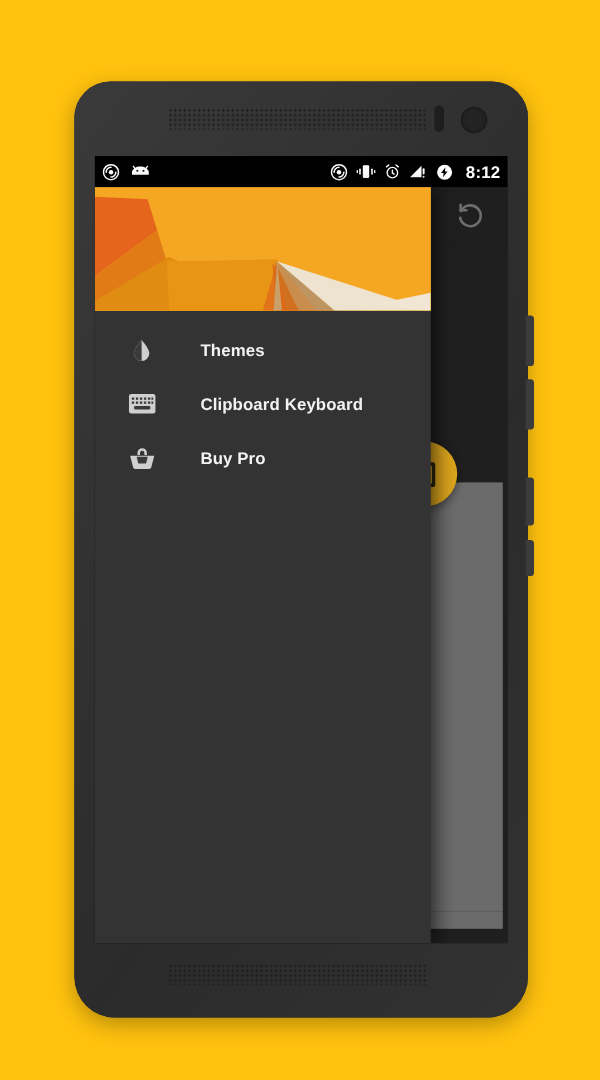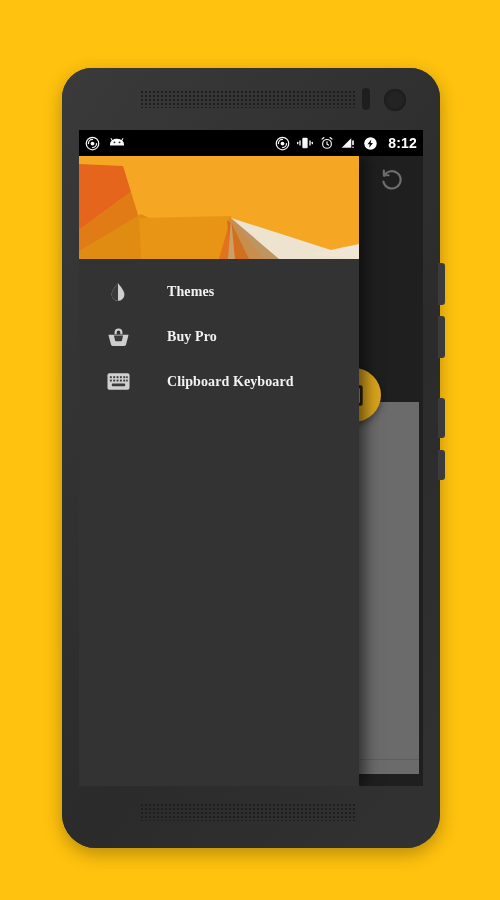--- a/index.html
+++ b/index.html
@@ -128,21 +128,20 @@
     height:45px; padding-left:26px;
   }
   .di-icon{
     width:26px; height:26px;
     display:flex; align-items:center; justify-content:center;
     margin-right:36px; flex:0 0 auto;
   }
   .di-label{
     color:#f2f2f2; font-size:14px; font-weight:700;
     letter-spacing:.1px;
-    font-family:Liberation Serif, serif;
   }
 </style>
 </head>
 <body>
 
 <div id="stage">
 
   <div class="phone">
     <div class="phone-inner-sheen"></div>
 
@@ -256,31 +255,20 @@
         <div class="drawer-list">
 
           <div class="drawer-item">
             <span class="di-icon">
               <svg width="22" height="22" viewBox="0 0 24 24">
                 <path d="M12 2.5C12 2.5 5 10.2 5 14.6A7 7 0 0 0 19 14.6C19 10.2 12 2.5 12 2.5z" fill="#cfcfcf"></path>
                 <path d="M12 2.5C12 2.5 5 10.2 5 14.6a7 7 0 0 0 7 7z" fill="#3a3a3a"></path>
               </svg>
             </span>
             <span class="di-label">Themes</span>
-          </div>
-
-          <div class="drawer-item">
-            <span class="di-icon">
-              <svg width="23" height="22" viewBox="0 0 24 22">
-                <path d="M9 8V6.2a3 3 0 0 1 6 0V8" fill="none" stroke="#cfcfcf" stroke-width="2.2"></path>
-                <path d="M1.5 8.6h21l-2.6 10.2a2 2 0 0 1-1.9 1.5H6a2 2 0 0 1-1.9-1.5z" fill="#cfcfcf"></path>
-                <path d="M7.2 9.5h9.6l-1.2 5.2a1 1 0 0 1-1 .8H9.4a1 1 0 0 1-1-.8z" fill="#3a3a3a"></path>
-              </svg>
-            </span>
-            <span class="di-label">Buy Pro</span>
           </div>
 
           <div class="drawer-item">
             <span class="di-icon">
               <svg width="23" height="19" viewBox="0 0 24 19">
                 <rect x="0.5" y="1" width="23" height="17" rx="2" fill="#cfcfcf"></rect>
                 <g fill="#3a3a3a">
                   <rect x="3" y="4" width="2" height="2"></rect>
                     <rect x="6.5" y="4" width="2" height="2"></rect>
                   <rect x="10" y="4" width="2" height="2"></rect>
@@ -293,19 +281,30 @@
                     <rect x="13.5" y="7.5" width="2" height="2"></rect>
                   <rect x="17" y="7.5" width="2" height="2"></rect>
                     <rect x="20" y="7.5" width="1.6" height="2"></rect>
                   <rect x="5" y="11.5" width="14" height="3" rx="1"></rect>
                 </g>
               </svg>
             </span>
             <span class="di-label">Clipboard Keyboard</span>
           </div>
 
+          <div class="drawer-item">
+            <span class="di-icon">
+              <svg width="23" height="22" viewBox="0 0 24 22">
+                <path d="M9 8V6.2a3 3 0 0 1 6 0V8" fill="none" stroke="#cfcfcf" stroke-width="2.2"></path>
+                <path d="M1.5 8.6h21l-2.6 10.2a2 2 0 0 1-1.9 1.5H6a2 2 0 0 1-1.9-1.5z" fill="#cfcfcf"></path>
+                <path d="M7.2 9.5h9.6l-1.2 5.2a1 1 0 0 1-1 .8H9.4a1 1 0 0 1-1-.8z" fill="#3a3a3a"></path>
+              </svg>
+            </span>
+            <span class="di-label">Buy Pro</span>
+          </div>
+
 
         </div>
       </div>
 
     </div>
   </div>
 </div>
 
 </body></html>

